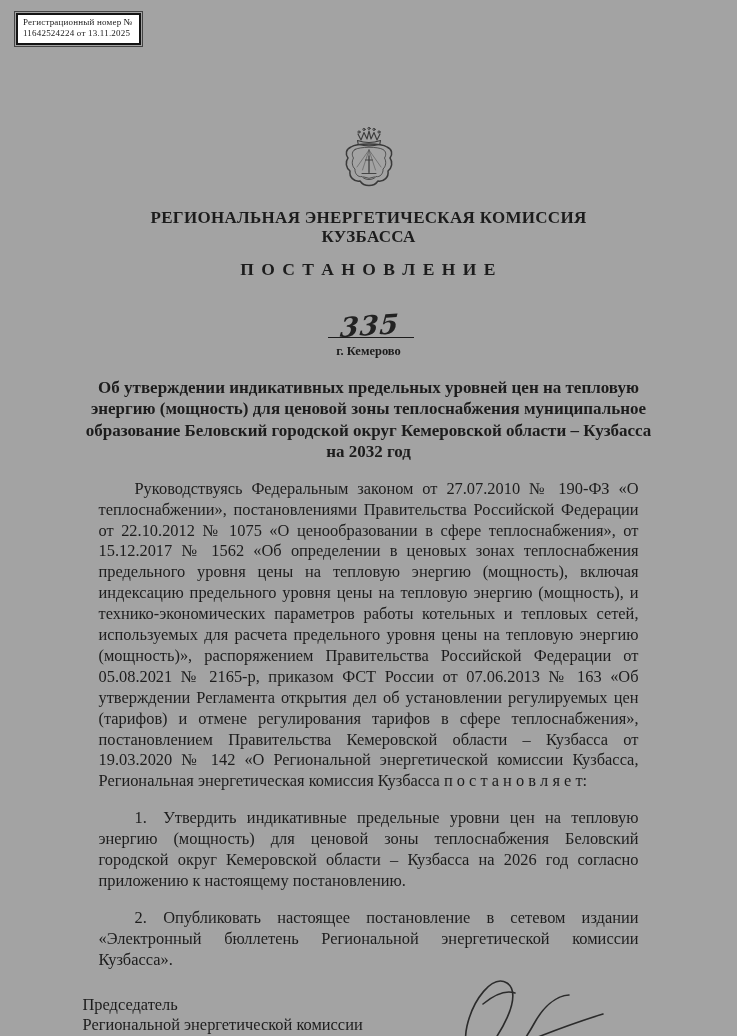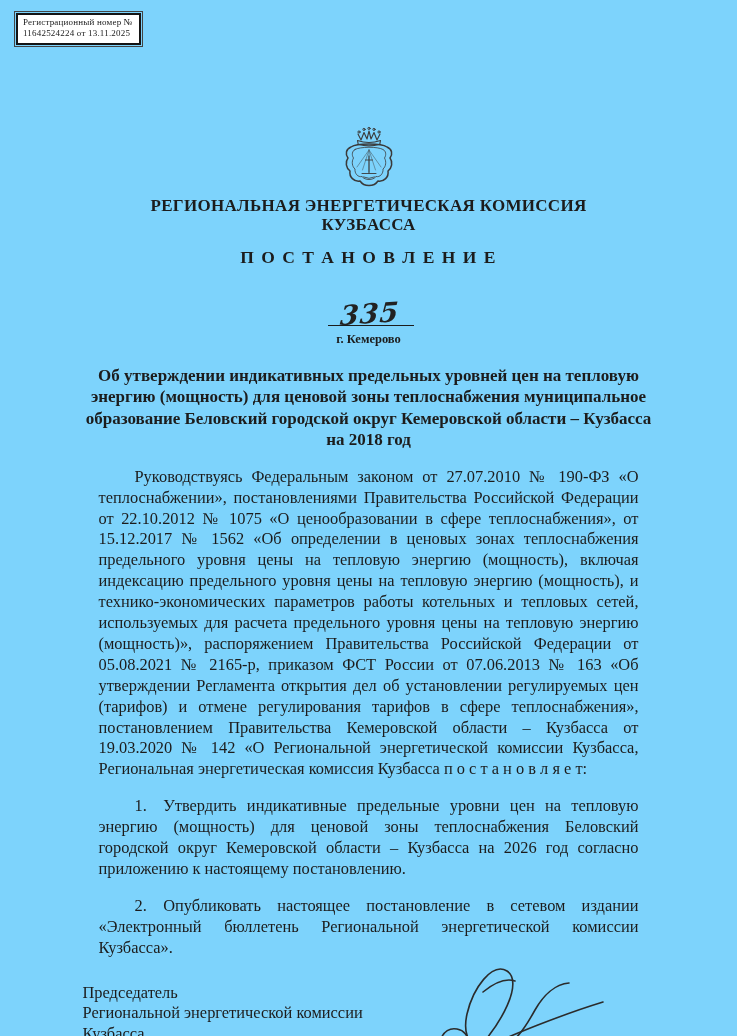--- a/index.html
+++ b/index.html
@@ -1,19 +1,19 @@
 <!DOCTYPE html>
 <html lang="ru"><head>
 <meta charset="utf-8">
 <style>
   html,body{margin:0;padding:0;background:#fff;}
   .page{
     position:relative;
     width:737px;height:1036px;
-    background:#7dd3fc;
+    background:#a3a3a3;
     color:#1c1c1c;
     font-family:"Liberation Serif", serif;
     overflow:hidden;
     outline:1px solid #e8e8e8;
   }
   
   .stamp{
     position:absolute;top:13px;left:16px;
     border:2px solid #141414;
     outline:1px solid #444;
@@ -22,21 +22,21 @@
     font-size:9px;line-height:1.25;
     color:#1a1a1a;
     letter-spacing:.2px;
     background:#fff;
   }
   
   .emblem-wrap{padding-top:126px;text-align:center;}
   .emblem-wrap svg{display:inline-block;}
   
   .org-name{
-    text-align:center;
+    margin-top:12px;text-align:center;
     font-weight:bold;font-size:17px;line-height:1.12;
     letter-spacing:.3px;
     font-family:Liberation Serif, serif;
   }
   
   .doc-type{
     margin-top:13px;text-align:center;
     font-weight:bold;font-size:17.5px;letter-spacing:1.5px;
   }
   
@@ -134,21 +134,21 @@
     <div>КУЗБАССА</div>
   </div>
 
   <div class="doc-type">П О С Т А Н О В Л Е Н И Е</div>
 
   <div class="date-line">
     <span class="number-wrap"><span class="handwritten">335</span></span>
   </div>
   <div class="city">г. Кемерово</div>
 
-  <div class="title">Об утверждении индикативных предельных уровней цен на тепловую энергию (мощность) для ценовой зоны теплоснабжения муниципальное образование Беловский городской округ Кемеровской области – Кузбасса на 2018 год</div>
+  <div class="title">Об утверждении индикативных предельных уровней цен на тепловую энергию (мощность) для ценовой зоны теплоснабжения муниципальное образование Беловский городской округ Кемеровской области – Кузбасса на 2032 год</div>
 
   <div class="body">
     <p>Руководствуясь Федеральным законом от 27.07.2010 № 190-ФЗ «О теплоснабжении», постановлениями Правительства Российской Федерации от 22.10.2012 № 1075 «О ценообразовании в сфере теплоснабжения», от 15.12.2017 № 1562 «Об определении в ценовых зонах теплоснабжения предельного уровня цены на тепловую энергию (мощность), включая индексацию предельного уровня цены на тепловую энергию (мощность), и технико-экономических параметров работы котельных и тепловых сетей, используемых для расчета предельного уровня цены на тепловую энергию (мощность)», распоряжением Правительства Российской Федерации от 05.08.2021 № 2165-р, приказом ФСТ России от 07.06.2013 № 163 «Об утверждении Регламента открытия дел об установлении регулируемых цен (тарифов) и отмене регулирования тарифов в сфере теплоснабжения», постановлением Правительства Кемеровской области – Кузбасса от 19.03.2020 № 142 «О Региональной энергетической комиссии Кузбасса, Региональная энергетическая комиссия Кузбасса п о с т а н о в л я е т:</p>
     <p>1. Утвердить индикативные предельные уровни цен на тепловую энергию (мощность) для ценовой зоны теплоснабжения Беловский городской округ Кемеровской области – Кузбасса на 2026 год согласно приложению к настоящему постановлению.</p>
     <p>2. Опубликовать настоящее постановление в сетевом издании «Электронный бюллетень Региональной энергетической комиссии Кузбасса».</p>
   </div>
 
   <div class="signature-block">
     <div class="sig-position">
       <div>Председатель</div>

